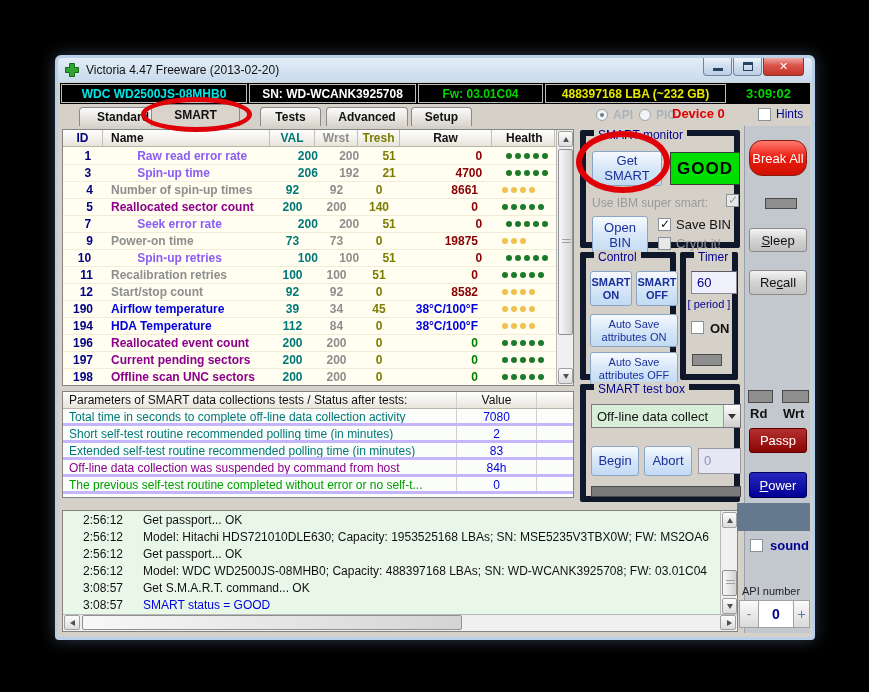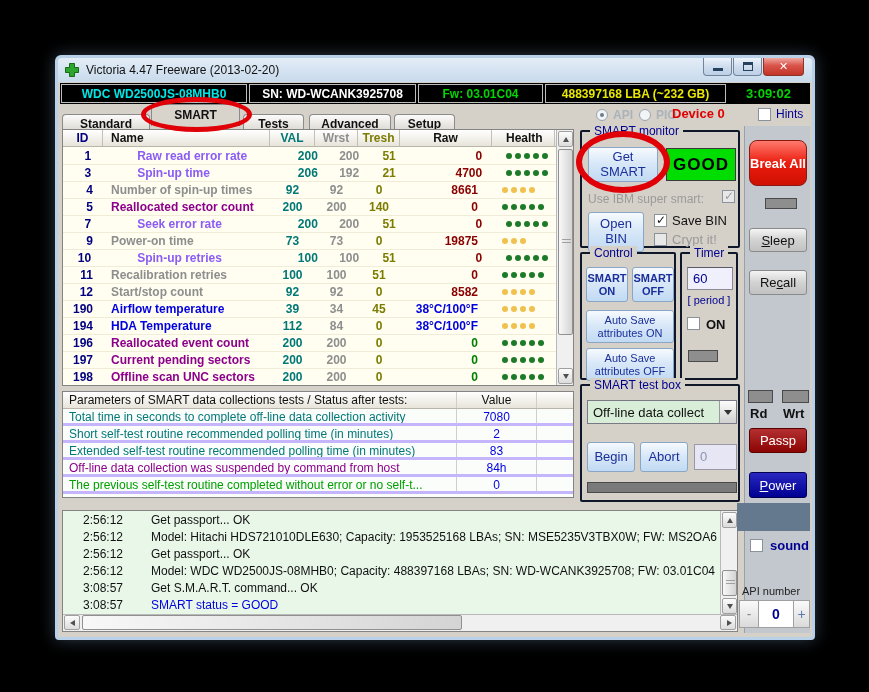--- a/index.html
+++ b/index.html
@@ -32,21 +32,21 @@
   .seg-model { width:186px; color:#00e6e6; }
   .seg-sn    { width:167px; color:#ffffff; }
   .seg-fw    { width:125px; color:#00d600; }
   .seg-lba   { width:181px; color:#e8e800; }
   .seg-clock { flex:1; border:none; color:#00d600; font-size:13px; }
 
   
   .tabrow { position:absolute; left:2px; top:46px; width:750px; height:22px; }
   .tab { position:absolute; border:1px solid #8a8a8a; border-bottom:none; border-radius:4px 4px 0 0;
          background:linear-gradient(#fbfbfa,#d9d5cd); text-align:center; font-size:12px; font-weight:bold; color:#111; }
-  .tab.inactive { top:10px; height:19px; line-height:18px; }
+  .tab.inactive { top:3px; height:19px; line-height:18px;margin-left:17px; }
   .tab.active { top:0; height:22px; line-height:21px; background:#d8d4cc; z-index:2; }
   .t-standard { left:2px;  width:88px; }
   .t-smart    { left:91px; width:89px; }
   .t-tests    { left:183px; width:61px; }
   .t-advanced { left:249px; width:82px; }
   .t-setup    { left:334px; width:61px; }
   .radio { position:absolute; width:12px; height:12px; border-radius:50%; border:1px solid #9aa4ae; background:#f2f4f6; }
   .radio.on::after { content:""; position:absolute; left:3px; top:3px; width:4px; height:4px; border-radius:50%; background:#6d7d8d; }
   .rlabel { position:absolute; font-size:12px; color:#aab2ba; font-weight:bold; }
   .device-label { position:absolute; left:612px; top:2px; font-size:13px; font-weight:bold; color:#e00000; }
@@ -100,21 +100,21 @@
   .phead { display:flex; height:17px; background:linear-gradient(#ffffff,#e7e4da); border-bottom:1px solid #b8b5aa; }
   .phcell { font-size:12px; color:#111; line-height:16px; }
   .prow { display:flex; height:17px; border-bottom:3px solid #c4b5fd; }
   .pcell { font-size:12px; line-height:16px; white-space:nowrap; overflow:hidden; }
   .plabel { width:394px; padding-left:6px; border-right:1px solid #d0d0c8; }
   .pvalue { width:80px; text-align:center; color:#0000e0; border-right:1px solid #d0d0c8; }
   .pextra { flex:1; }
   .pc-teal { color:#007878; } .pc-purple { color:#8c008c; } .pc-green { color:#00a000; }
 
   
-  .grp { position:absolute; border:2px solid #0f172a; border-radius:2px; }
+  .grp { position:absolute; border:6px solid #0f172a; border-radius:2px; }
   .grp-label { position:absolute; top:-8px; left:8px; background:#d5d1c9; padding:0 4px;
                font-size:12px; color:#000090; }
   .btn-blue { position:absolute; background:linear-gradient(#f6fafe,#d9e8f8 45%,#c1daf3);
               border:1px solid #8aa6c6; border-radius:3px; color:#1a2f9a; font-size:12px;
               display:flex; align-items:center; justify-content:center; text-align:center; line-height:1.15; }
   .grp-monitor { left:522px; top:72px; width:160px; height:118px; }
   .btn-getsmart { left:6px; top:15px; width:70px; height:35px; font-size:13px; }
   .good-box { position:absolute; left:84px; top:16px; width:70px; height:33px; background:#00dd00;
               border:1px solid #3a3a3a; display:flex; align-items:center; justify-content:center;
               font-size:17px; font-weight:bold; color:#000; letter-spacing:1px; }
@@ -141,23 +141,23 @@
   .dd-arrow { position:absolute; left:4px; top:9px; width:0; height:0; border-left:4px solid transparent; border-right:4px solid transparent; border-top:5px solid #333; }
   .btn-begin { left:5px; top:56px; width:48px; height:30px; font-size:13px; }
   .btn-abort { left:58px; top:56px; width:48px; height:30px; font-size:13px; }
   .count-field { position:absolute; left:112px; top:58px; width:43px; height:26px; background:#e6e6f4;
                  border:1px solid #9a9aa6; font-size:13px; color:#8a96b2; padding-left:5px; line-height:24px; }
   .progress { position:absolute; left:5px; top:96px; width:150px; height:11px; background:#7a7a7a; border:1px solid #4a4a4a; }
 
   
   .sidecol { position:absolute; left:686px; top:68px; width:66px; height:507px;
              background:#c3c8cf; border-left:1px solid #98a0ac; }
-  .btn-break { position:absolute; left:4px; top:14px; width:58px; height:46px;
-               background:linear-gradient(#ff7a6e,#ea1c0d 50%,#cf1002); border:1px solid #8a1a10; border-radius:8px;
-               color:#fff; font-size:13px; font-weight:bold; display:flex; align-items:center; justify-content:center; }
+  .btn-break { position:absolute; left:4px; top:14px; width:58px; height:36px;
+               background:linear-gradient(#ff7a6e,#ea1c0d 50%,#cf1002); border:1px solid #8a1a10; border-radius:13px;
+               color:#fff; font-size:13px; font-weight:normal; display:flex; align-items:center; justify-content:center; }
   .btn-gray { position:absolute; left:4px; width:58px; height:24px;
               background:linear-gradient(#f4f4f4,#d2d2d2 50%,#c2c2c2); border:1px solid #8a8a8a; border-radius:3px;
               color:#111; font-size:13px; display:flex; align-items:center; justify-content:center; }
   .btn-passp { position:absolute; left:4px; top:302px; width:58px; height:25px;
                background:linear-gradient(#b43030,#8c0404); border:1px solid #5a0000; border-radius:3px;
                color:#fff; font-size:13px; display:flex; align-items:center; justify-content:center; }
   .btn-power { position:absolute; left:4px; top:346px; width:58px; height:26px;
                background:linear-gradient(#2828c0,#000092); border:1px solid #000050; border-radius:3px;
                color:#fff; font-size:13px; display:flex; align-items:center; justify-content:center; }
   .rdwrt-label { position:absolute; font-size:13px; font-weight:bold; color:#111; }
@@ -170,21 +170,21 @@
   .spin-val { width:34px; background:#fff; border-top:1px solid #a0a0a0; border-bottom:1px solid #a0a0a0;
               font-size:14px; font-weight:bold; color:#000090; display:flex; align-items:center; justify-content:center; }
   .spin-btn.plus { width:17px; color:#5a7ab2; }
 
   
   .log { position:absolute; left:4px; top:452px; width:676px; height:122px;
          background:#e9f7e9; border:1px solid #848484; overflow:hidden; }
   .log-body { position:absolute; left:0; top:1px; width:657px; height:103px; overflow:hidden; }
   .lrow { display:flex; height:17px; }
   .ltime { width:60px; text-align:right; font-size:12px; color:#111; line-height:17px; flex:none; }
-  .ltext { margin-left:28px; font-size:12px; color:#111; line-height:17px; white-space:nowrap; overflow:hidden; }
+  .ltext { margin-left:20px; font-size:12px; color:#111; line-height:17px; white-space:nowrap; overflow:hidden; }
   .ltext.lg-blue { color:#0000e0; }
   .log-vscroll { position:absolute; right:0; top:0; width:17px; height:104px; background:#f0f0f0; border-left:1px solid #b8b8b8; }
   .log-hscroll { position:absolute; left:0; bottom:0; width:100%; height:17px; background:#f0f0f0; border-top:1px solid #b8b8b8; }
 
   
   .ann { position:absolute; border:5px solid #e00008; border-radius:50%; z-index:50; pointer-events:none; }
   .ann-tab { left:83px; top:39px; width:111px; height:35px; }
   .ann-get { left:518px; top:73px; width:94px; height:62px; border-width:6px; }
 
   u { text-decoration:underline; }

